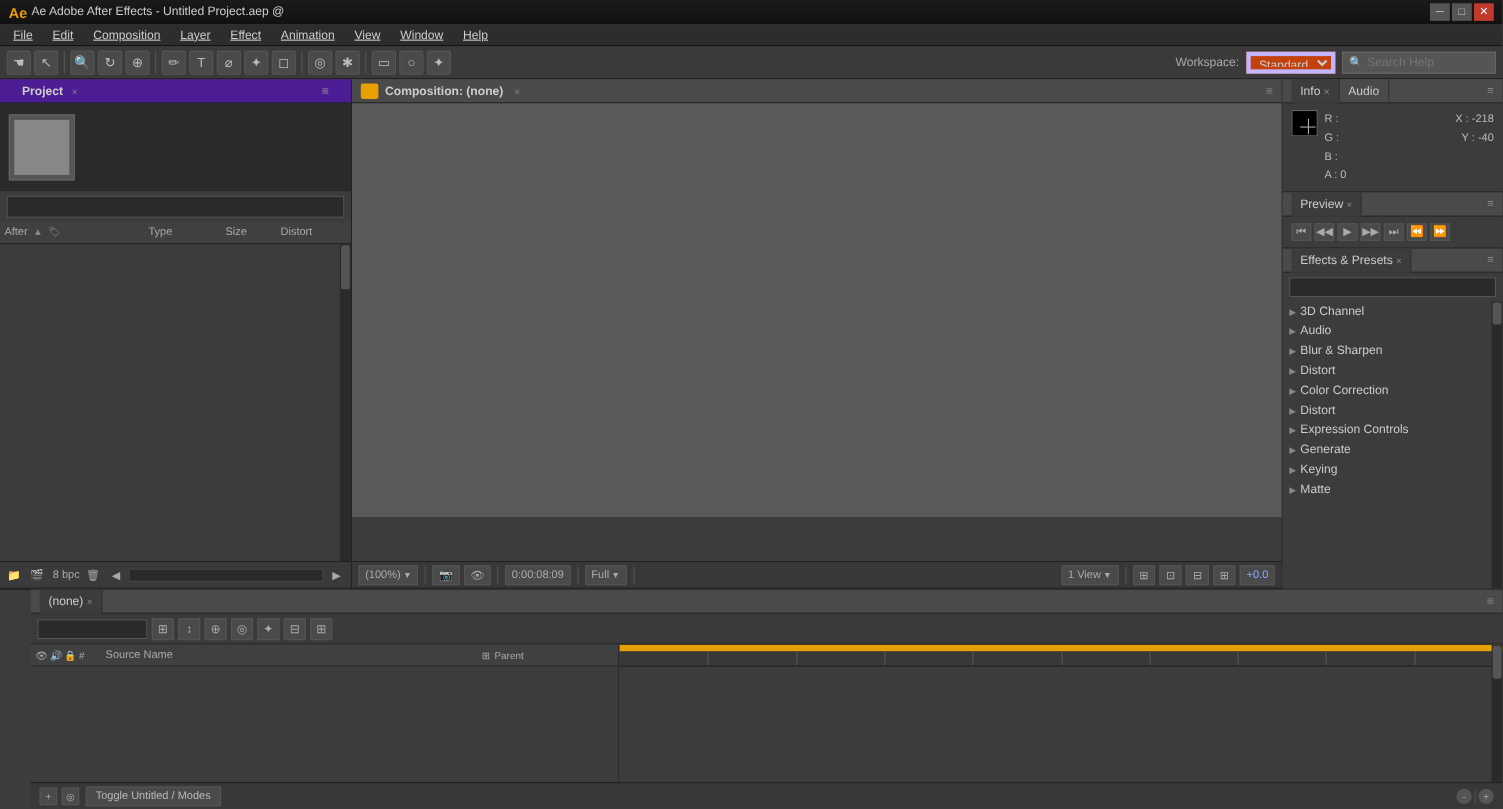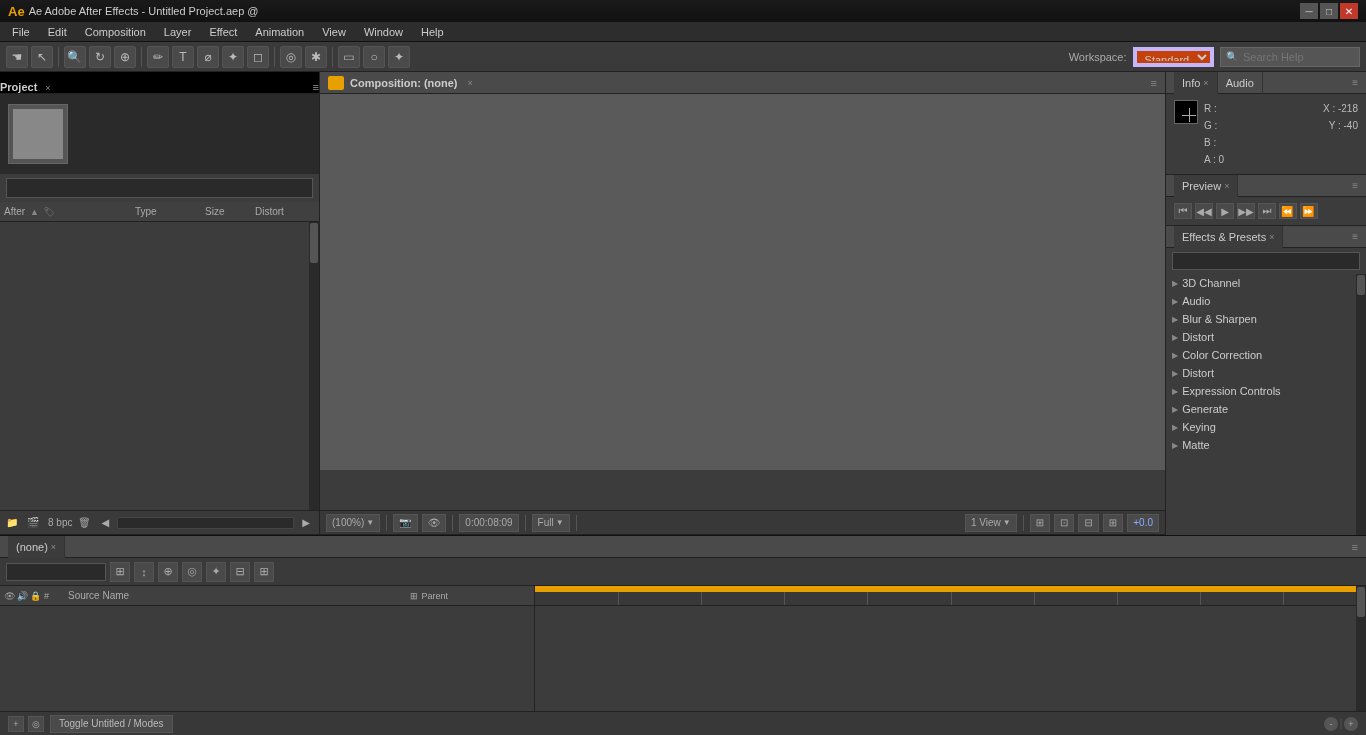--- a/index.html
+++ b/index.html
@@ -47,20 +47,21 @@
       padding: 0 4px;
       gap: 2px;
       border-bottom: 1px solid #111;
     }
     .menu-item {
       padding: 2px 8px;
       cursor: pointer;
       font-size: 11px;
       color: #cccccc;
       border-radius: 2px;
+      text-decoration: underline;
     }
 
     
     #toolbar {
       width: 100%;
       height: 30px;
       background: #3a3a3a;
       display: flex;
       align-items: center;
       padding: 0 6px;
@@ -124,24 +125,24 @@
       width: 320px;
       min-width: 320px;
       background: #3c3c3c;
       border-right: 1px solid #222;
       border-bottom: 1px solid #222;
       display: flex;
       flex-direction: column;
     }
     .panel-header {
       height: 22px;
-      background: #000000;
-      display: flex;
-      align-items: flex-end;
-      padding: 0 0;
+      background: #4c1d95;
+      display: flex;
+      align-items: center;
+      padding: 0 20px;
       border-bottom: 1px solid #222;
       gap: 4px;
     }
     .panel-title {
       font-size: 11px;
       color: #ccc;
       font-weight: bold;
     }
     .panel-close {
       font-size: 9px;
@@ -414,20 +415,21 @@
       height: 200px;
       background: #3c3c3c;
       border-top: 1px solid #111;
       display: flex;
       flex-direction: column;
     }
     #timeline-panel {
       flex: 1;
       display: flex;
       flex-direction: column;
+      padding-left: 28px;
     }
     .timeline-header {
       height: 22px;
       background: #4a4a4a;
       display: flex;
       align-items: center;
       padding: 0 8px;
       border-bottom: 1px solid #222;
     }
     .timeline-toolbar {

